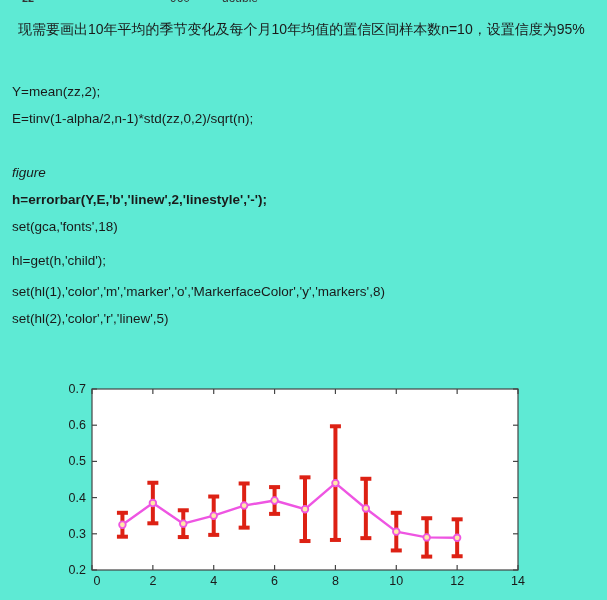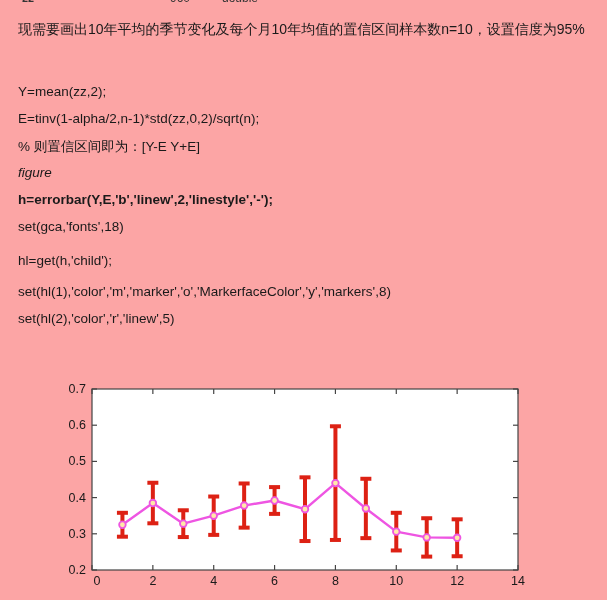--- a/index.html
+++ b/index.html
@@ -1,33 +1,33 @@
 <!DOCTYPE html>
 <html><head>
 <meta charset="utf-8">
 <style>
   * { margin:0; padding:0; box-sizing:border-box; }
   html,body { background:#ffffff; }
   .page {
     position:relative; width:607px; height:600px; overflow:hidden;
-    background:#fca5a5; color:#1a1a1a;
+    background:#5eead4; color:#1a1a1a;
     font-family:"Liberation Sans","DejaVu Sans",sans-serif;
   }
   
   .truncated-row { position:absolute; top:0; left:0; width:607px; height:6px; overflow:hidden; }
   .truncated-row span { position:absolute; top:-9px; font-size:12px; color:#333; white-space:pre; }
   .trunc-c1 { left:22px; font-weight:bold; }
   .trunc-c2 { left:170px; }
   .trunc-c3 { left:222px; }
 
   .para { position:absolute; left:18px; font-size:14px; line-height:18px; white-space:pre; }
   .para-1 { top:20px; }
   .para-2 { top:46px; left:26px; }
 
-  .code { position:absolute; left:18px; font-size:13.5px; white-space:pre; }
+  .code { position:absolute; left:12px; font-size:13.5px; white-space:pre; }
   .code-0 { top:84px; }
   .code-1 { top:111px; }
   .code-2 { top:138px; }
   .code-3 { top:165px;font-style:italic; }
   .code-4 { top:192px;font-weight:bold; }
   .code-5 { top:219px; }
   .code-6 { top:253px;text-align:center; }
   .code-7 { top:284px; }
   .code-8 { top:311px; }
   .code-9 { top:338px; }
@@ -43,21 +43,20 @@
   <div class="truncated-row">
     <span class="trunc-c1">zz</span>
     <span class="trunc-c2">960</span>
     <span class="trunc-c3">double</span>
   </div>
 
   <p class="para para-1">现需要画出10年平均的季节变化及每个月10年均值的置信区间样本数n=10，设置信度为95%</p>
 
   <div class="code code-0">Y=mean(zz,2);</div>
   <div class="code code-1">E=tinv(1-alpha/2,n-1)*std(zz,0,2)/sqrt(n);</div>
-  <div class="code code-2">% 则置信区间即为：[Y-E Y+E]</div>
   <div class="code code-3">figure</div>
   <div class="code code-4">h=errorbar(Y,E,'b','linew',2,'linestyle','-');</div>
   <div class="code code-5">set(gca,'fonts',18)</div>
   <div class="code code-6">hl=get(h,'child');</div>
   <div class="code code-7">set(hl(1),'color','m','marker','o','MarkerfaceColor','y','markers',8)</div>
   <div class="code code-8">set(hl(2),'color','r','linew',5)</div>
 
   <div class="chart-wrap">
     <svg id="chart-svg" width="560" height="225" viewBox="0 0 560 225">
         <rect x="92" y="14" width="426" height="181" fill="#ffffff" stroke="#444444" stroke-width="1.2"></rect>

